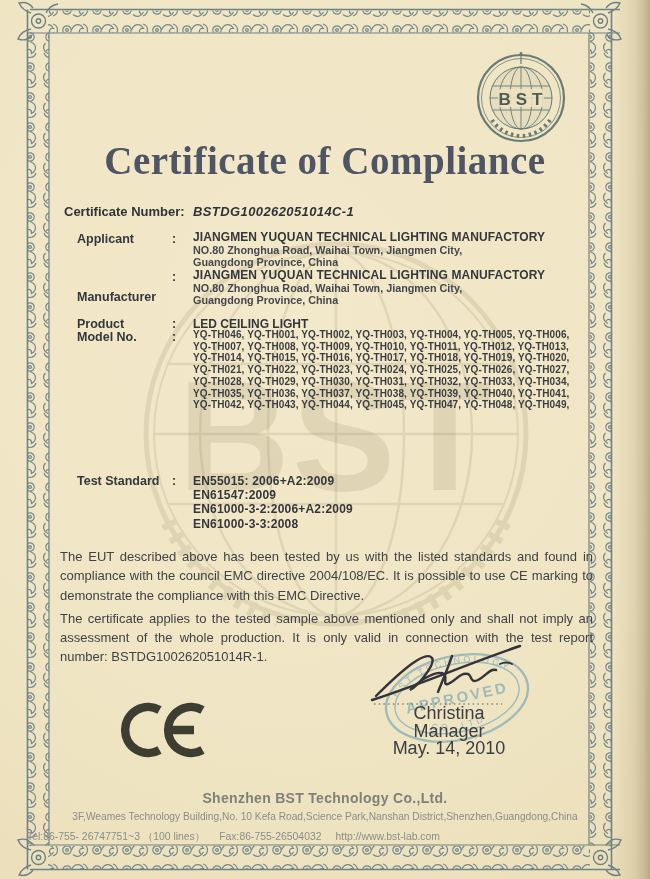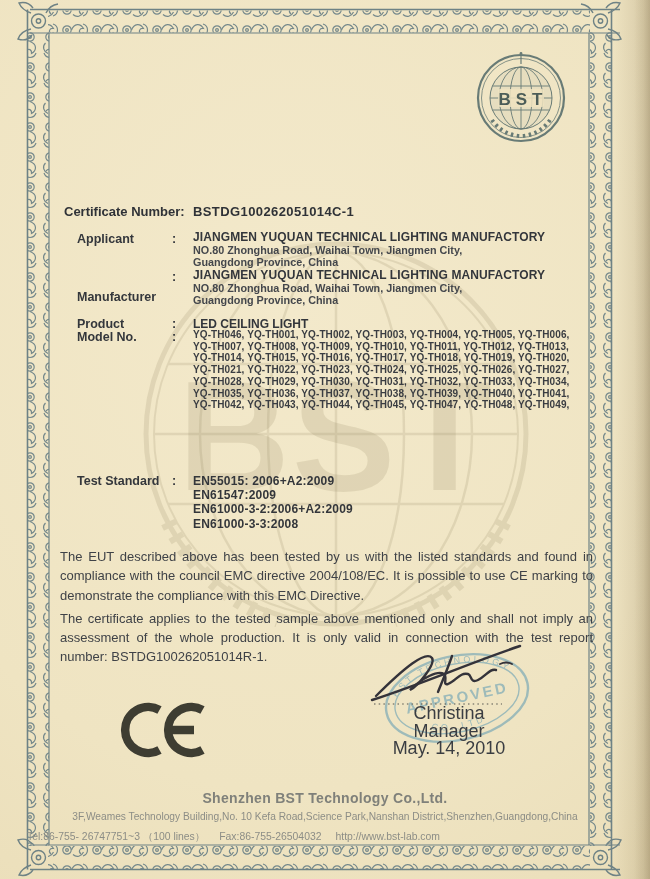--- a/index.html
+++ b/index.html
@@ -16,21 +16,21 @@
   .watermark-svg{position:absolute;left:118px;top:222px;}
   .logo-svg{position:absolute;left:470px;top:46px;}
   .title{
     position:absolute;left:0;top:138px;width:650px;text-align:center;
     font-family:"Liberation Serif","DejaVu Serif",serif;
     font-weight:700;font-size:39px;letter-spacing:0.5px;color:#4e5665;
   }
   .lbl{position:absolute;left:77px;font-weight:700;font-size:12.5px;color:#34373c;white-space:nowrap;}
   .colon{position:absolute;left:172px;font-weight:700;font-size:12.5px;color:#34373c;}
   .cert-lbl{position:absolute;left:64px;top:204px;font-weight:700;font-size:13px;color:#2f3237;}
-  .cert-val{position:absolute;left:193px;top:204px;font-weight:700;font-size:13px;letter-spacing:0.4px;color:#2f3237;}
+  .cert-val{position:absolute;left:193px;top:204px;font-weight:700;font-size:13px;letter-spacing:0.4px;color:#2f3237;font-style:italic;}
   .val-block{position:absolute;left:193px;}
   .company{font-weight:700;font-size:12px;line-height:12.6px;letter-spacing:0.1px;color:#33363b;white-space:nowrap;}
   .addr{font-weight:700;font-size:10.8px;line-height:12.6px;color:#44474c;white-space:nowrap;}
   .product-val{position:absolute;left:193px;top:317px;font-weight:700;font-size:12px;color:#33363b;}
   .models{position:absolute;left:193px;top:329px;}
   .models div{font-weight:700;font-size:10px;line-height:11.7px;letter-spacing:0.1px;color:#3a3d42;white-space:nowrap;}
   .standards{position:absolute;left:193px;top:474px;}
   .standards div{font-weight:700;font-size:12px;line-height:14.2px;letter-spacing:0.2px;color:#33363b;white-space:nowrap;}
   .bodytext{position:absolute;left:56px;top:543px;width:541px;font-size:13px;line-height:19.3px;color:#3f4247;text-align:justify;}
   .bodytext p{margin:4px;}
@@ -150,20 +150,21 @@
       <line x1="51" y1="21" x2="51" y2="83" stroke-width="0.9"></line>
       <line x1="51" y1="9" x2="51" y2="18" stroke-width="1.2"></line>
       <circle cx="51" cy="7.5" r="1.4" fill="#687b76" stroke="none"></circle>
       <path d="M 22 74 A 36 36 0 0 0 51 90" stroke-width="4" stroke-dasharray="2.5 3.5"></path>
       <path d="M 80 74 A 36 36 0 0 1 51 90" stroke-width="4" stroke-dasharray="2.5 3.5"></path>
     </g>
     <rect x="28" y="43" width="46" height="18" rx="2" fill="#eee3c0" opacity="0.85"></rect>
     <text x="53" y="58.5" text-anchor="middle" font-family="Liberation Sans, DejaVu Sans, sans-serif" font-size="17" font-weight="bold" letter-spacing="5" fill="#4c5d58">BST</text>
   </svg>
 
+  <div class="title">Certificate of Compliance</div>
 
   <div class="cert-lbl">Certificate Number:</div>
   <div class="cert-val">BSTDG100262051014C-1</div>
 
   <div class="lbl" style="top:232px;">Applicant</div>
   <div class="colon" style="top:232px;">:</div>
   <div class="val-block" style="top:231px;">
     <div class="company">JIANGMEN YUQUAN TECHNICAL LIGHTING MANUFACTORY</div>
     <div class="addr">NO.80 Zhonghua Road, Waihai Town, Jiangmen City,</div>
     <div class="addr">Guangdong Province, China</div>

